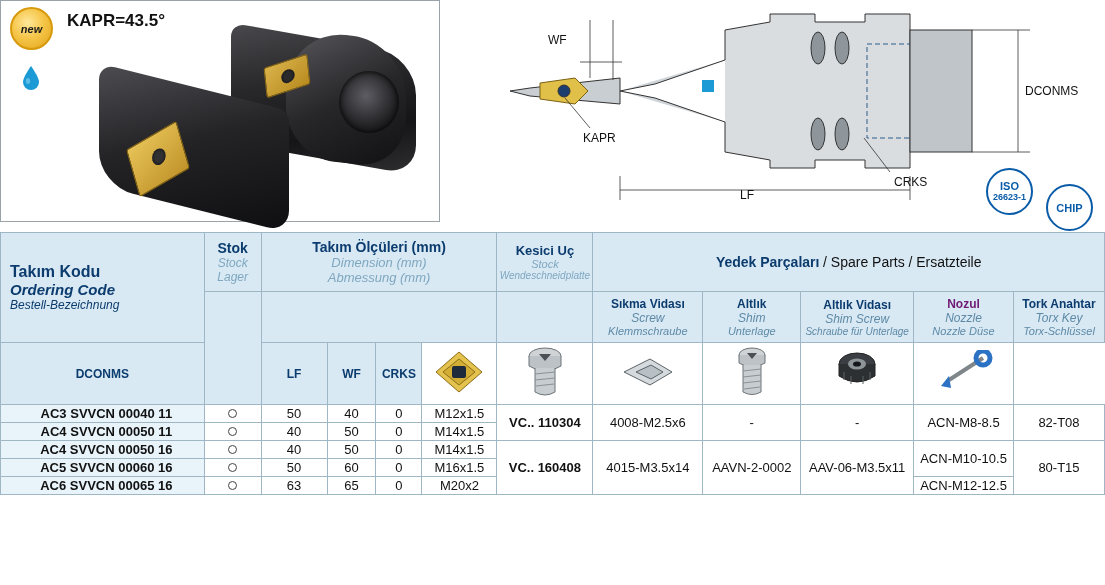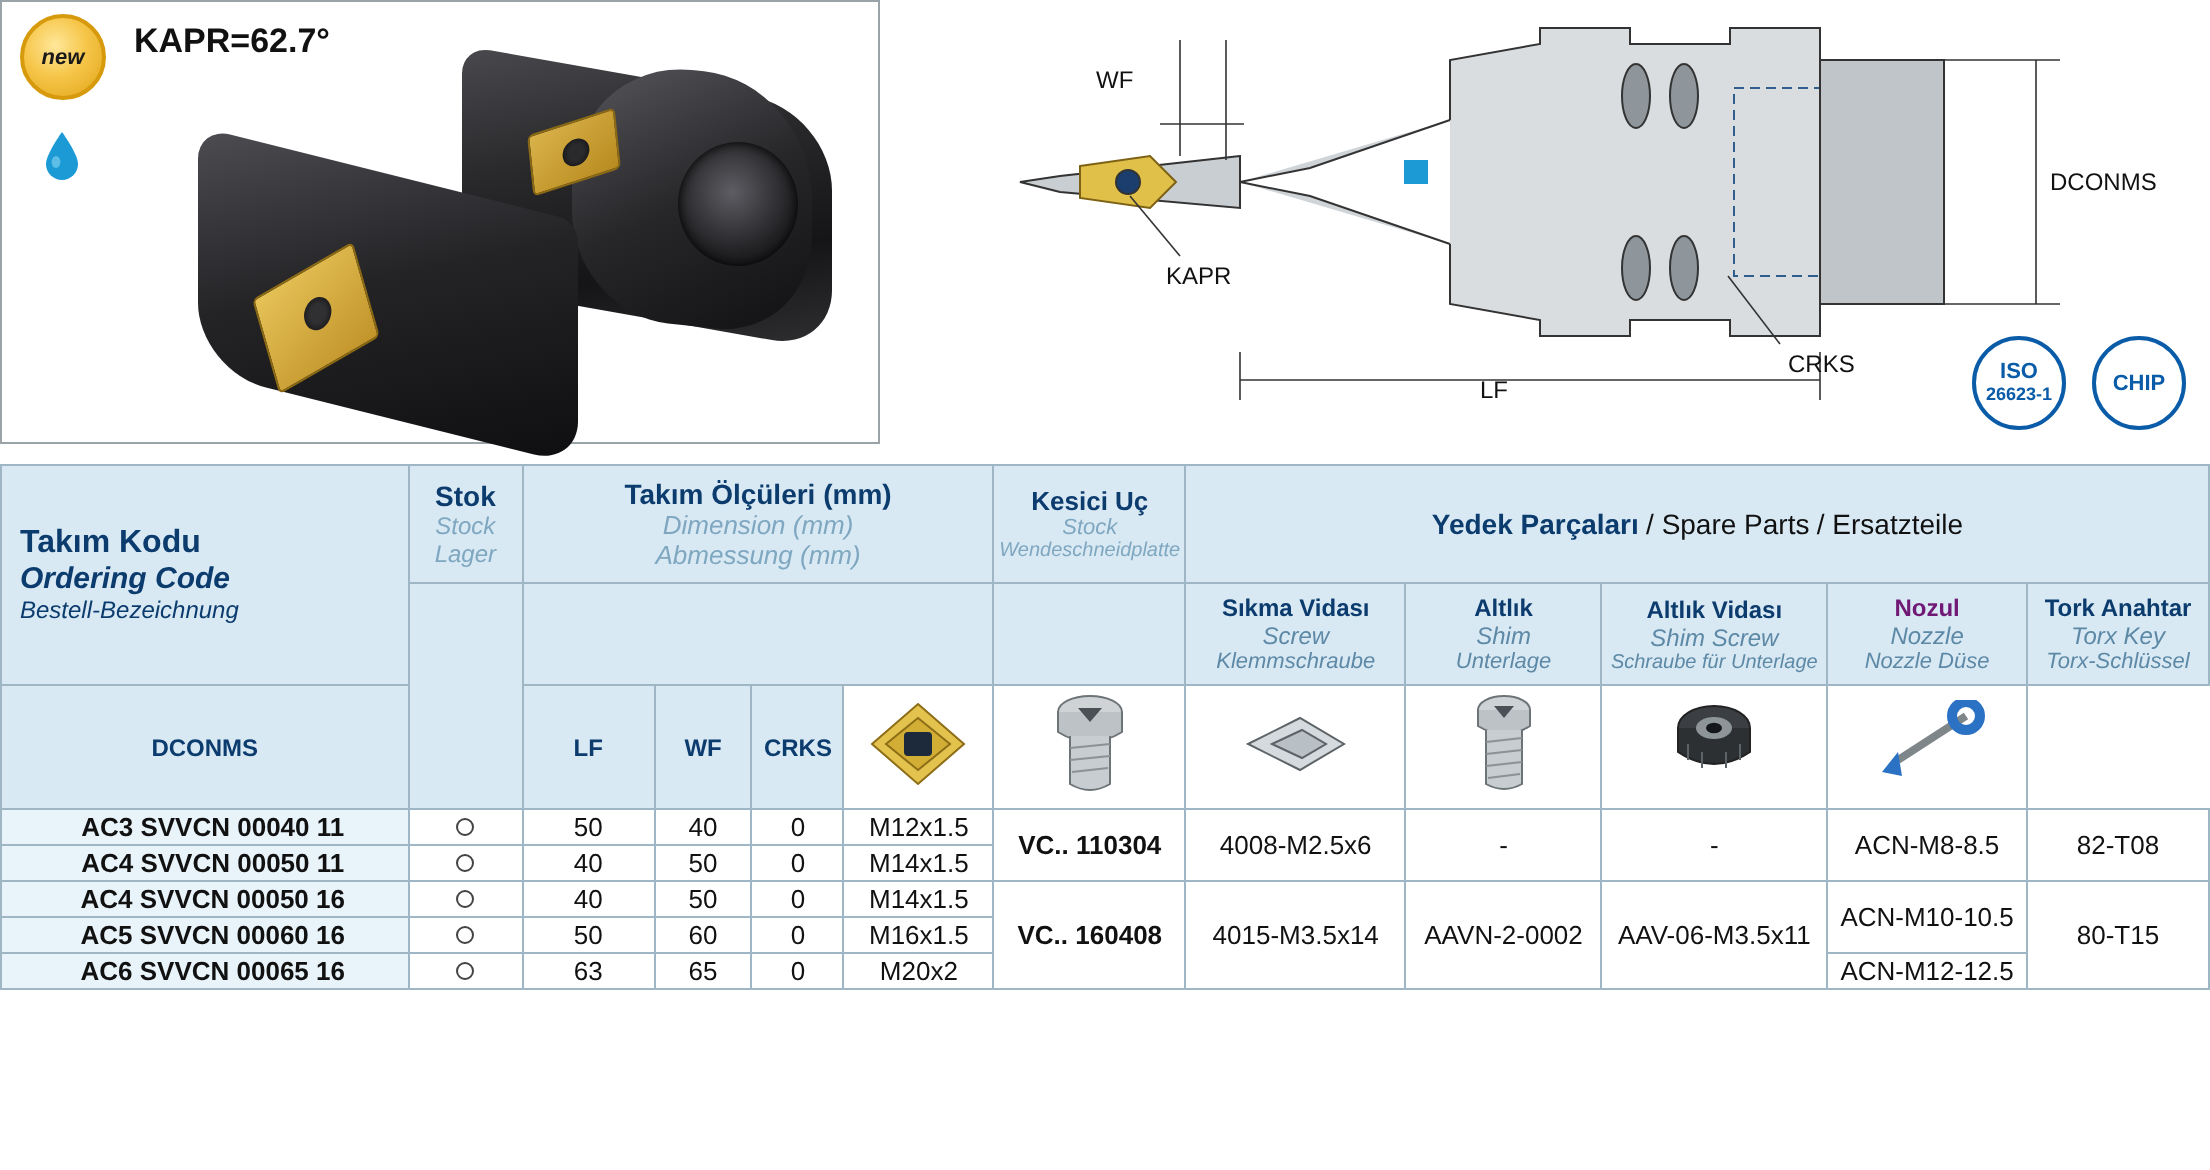--- a/index.html
+++ b/index.html
@@ -90,21 +90,21 @@
   
   .drawing { position: absolute; left: 470px; top: 0; width: 640px; height: 230px; }
 
   
   .iso-badge, .chip-badge {
     position: absolute; border-radius: 50%;
     border: 2px solid #0a5ca8; background: #fff;
     display: flex; flex-direction: column; align-items: center; justify-content: center;
   }
   .iso-badge { left: 986px; top: 168px; width: 47px; height: 47px; }
-  .chip-badge { left: 1046px; top: 168px; width: 47px; height: 47px; text-align: right; }
+  .chip-badge { left: 1046px; top: 184px; width: 47px; height: 47px; text-align: right; }
   .iso-badge .l1 { font-size: 11px; font-weight: bold; color: #0a5ca8; line-height: 11px; }
   .iso-badge .l2 { font-size: 9px; font-weight: bold; color: #0a5ca8; line-height: 11px; }
   .chip-badge .l1 { font-size: 11px; font-weight: bold; color: #0a5ca8; }
 
   
   .tbl { position: absolute; left: 0; top: 232px; width: 1105px; border-collapse: collapse; }
   .tbl td, .tbl th {
     border: 1px solid #9fb6c4;
     font-size: 13px; color: #111; text-align: center; vertical-align: middle;
   }
@@ -126,21 +126,21 @@
   .icon-cell { height: 62px; background: #fff; }
 </style>
 </head>
 <body>
 
 <div class="page">
 
   <div class="top">
 
     <div class="photo-box">
-      <div class="kapr-label">KAPR=62.7°</div>
+      <div class="kapr-label">KAPR=43.5°</div>
 
       <div class="badge-new">
         <span>new</span>
       </div>
 
       <svg class="drop-icon" viewBox="0 0 20 26">
         <path d="M10 1 C10 1 18 12 18 17 A8 8 0 0 1 2 17 C2 12 10 1 10 1 Z" fill="#1b9ad6"></path>
         <ellipse cx="7" cy="16" rx="2.2" ry="3" fill="#7fd0f0" opacity="0.65"></ellipse>
       </svg>
 

